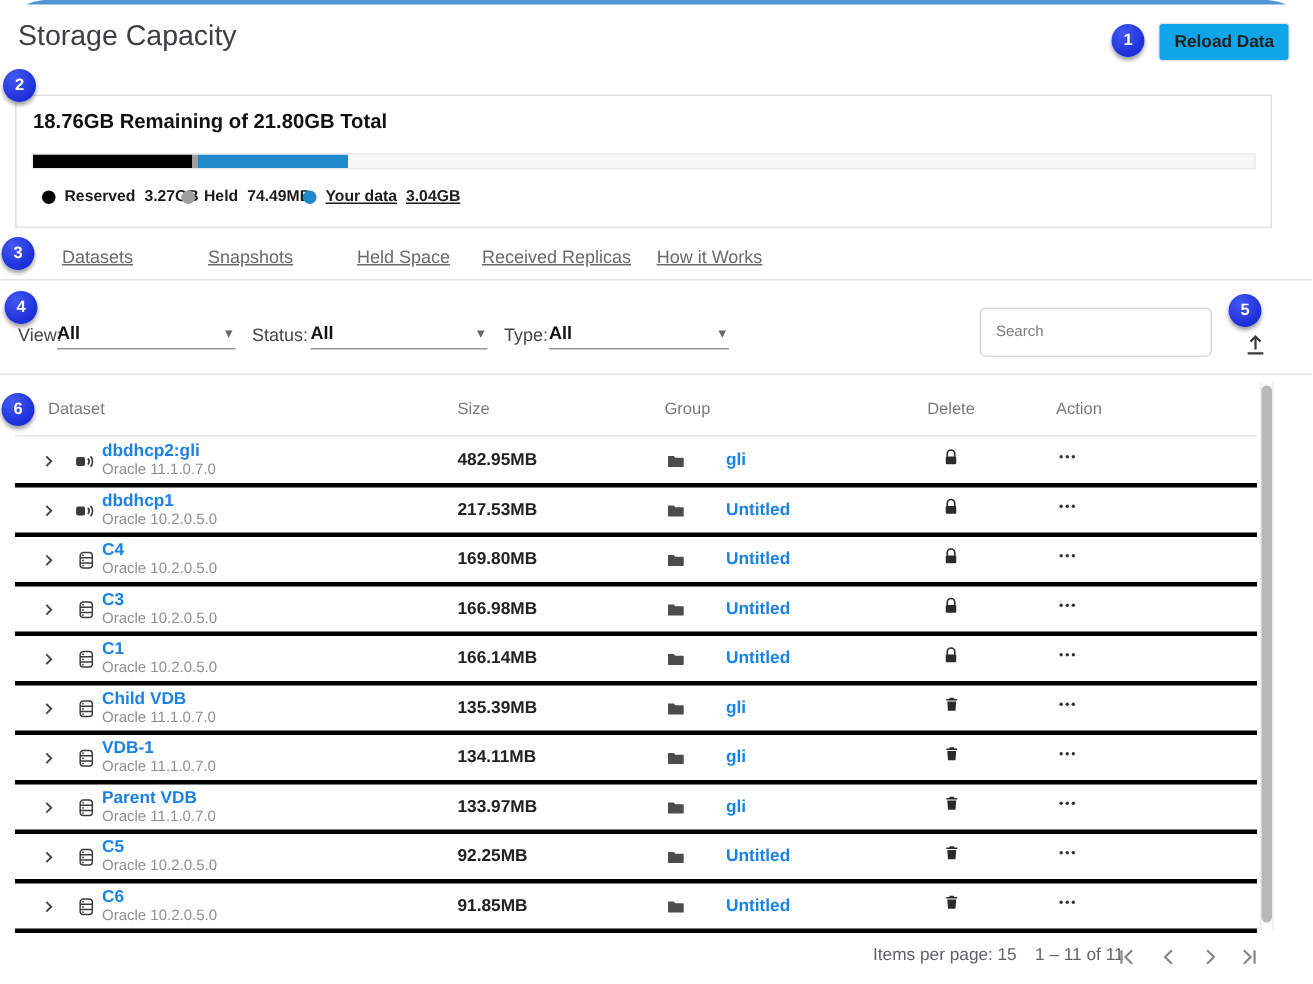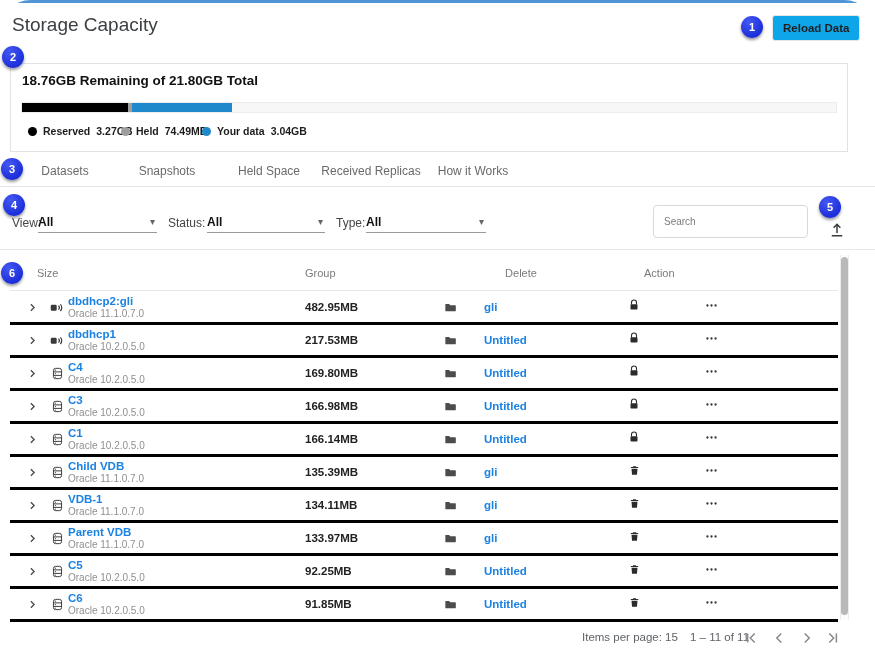--- a/index.html
+++ b/index.html
@@ -32,26 +32,26 @@
   
   .cap-card { position:absolute; left:10px; top:63px; width:838px; height:89px;
     border:1px solid #e2e2e2; background:#fff; }
   .cap-title { position:absolute; left:11px; top:9px; font-size:13.5px; font-weight:bold; color:#111; }
   .cap-bar { position:absolute; left:10px; top:38px; width:816px; height:11px;
     background:#f7f7f7; border:1px solid #ececec; display:flex; overflow:hidden; }
   .seg { height:100%; flex:0 0 auto; }
   .legend-item { position:absolute; top:61px; display:flex; align-items:center; gap:6px;
     font-size:10.5px; font-weight:bold; color:#1c1c1c; }
   .legend-dot { width:9px; height:9px; border-radius:50%; flex:0 0 auto; }
-  .li1{ left:17px; } .li2{ left:110px; } .li3{ left:191px; }
+  .li1{ left:17px; } .li2{ left:110px; } .li3{ left:191px;text-decoration:underline; }
 
   
   .tabs { position:absolute; left:14px; top:157px; height:29px; display:flex; }
   .tabs-line { position:absolute; left:0; right:0; top:186px; height:1px; background:#e4e4e4; }
-  .tab { width:102px; text-align:center; line-height:29px; font-size:12px; color:#6a6a6a; cursor:pointer; }
+  .tab { width:102px; text-align:center; line-height:29px; font-size:12px; color:#6a6a6a; cursor:pointer;text-decoration:underline; }
 
   
   .flabel { position:absolute; top:216px; font-size:12px; color:#454545; }
   .fl-view{ left:12px; } .fl-status{ left:168px; } .fl-type{ left:336px; }
   .select { position:absolute; top:213px; height:20px; border-bottom:1px solid #9a9a9a; cursor:pointer; }
   .sel-view{ left:38px; width:119px; } .sel-status{ left:207px; width:118px; } .sel-type{ left:366px; width:120px; }
   .selval { position:absolute; left:0; top:2px; font-size:12px; font-weight:bold; color:#111; }
   .selarrow { position:absolute; right:2px; top:3px; font-size:10px; color:#666; }
   .search-input { position:absolute; left:653px; top:205px; width:155px; height:33px;
     border:1px solid #d9d9d9; border-radius:4px; padding:0 10px; font-size:10px; color:#333;
@@ -166,20 +166,21 @@
     <svg width="18" height="18" viewBox="0 0 24 24" fill="none" stroke="currentColor" stroke-width="2">
       <path d="M12 16V5"></path>
         <path d="M7.5 9L12 4.5 16.5 9"></path>
         <path d="M5 19.5h14"></path>
     </svg>
   </span>
 
   <div class="filters-line"></div>
 
   <div class="thead">
+    <span>Dataset</span>
     <span class="h-size">Size</span>
     <span class="h-group">Group</span>
     <span class="h-delete">Delete</span>
     <span class="h-action">Action</span>
   </div>
 
   <div class="tbody">
       <div class="trow">
         <span class="chev">
           <svg width="13" height="13" viewBox="0 0 24 24" fill="none" stroke="currentColor" stroke-width="2.4">

